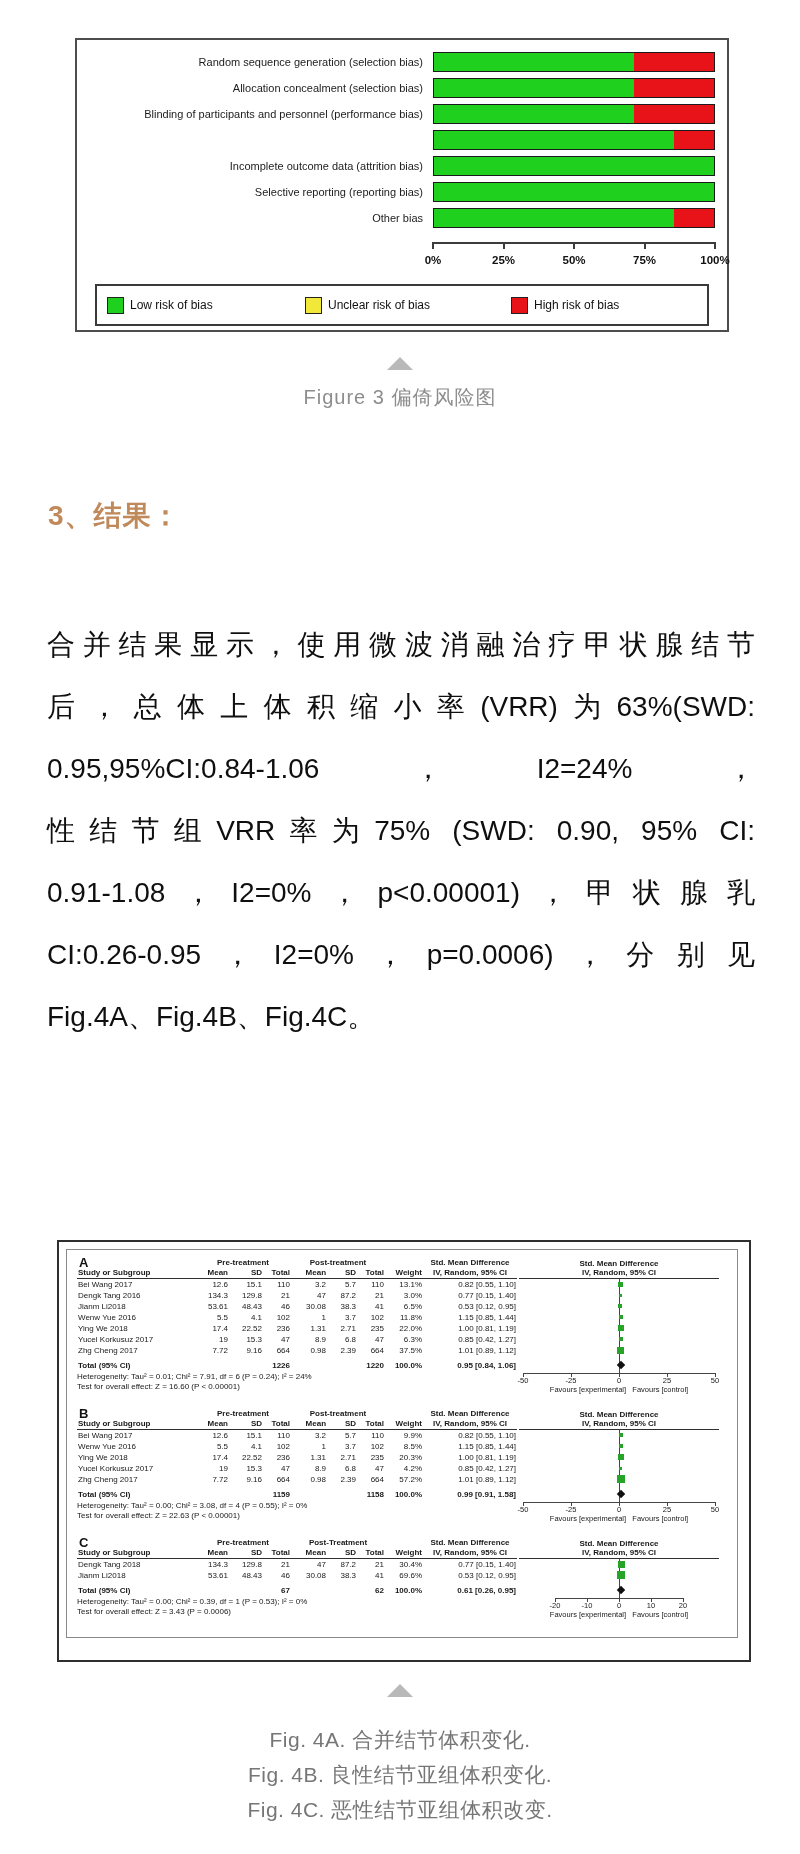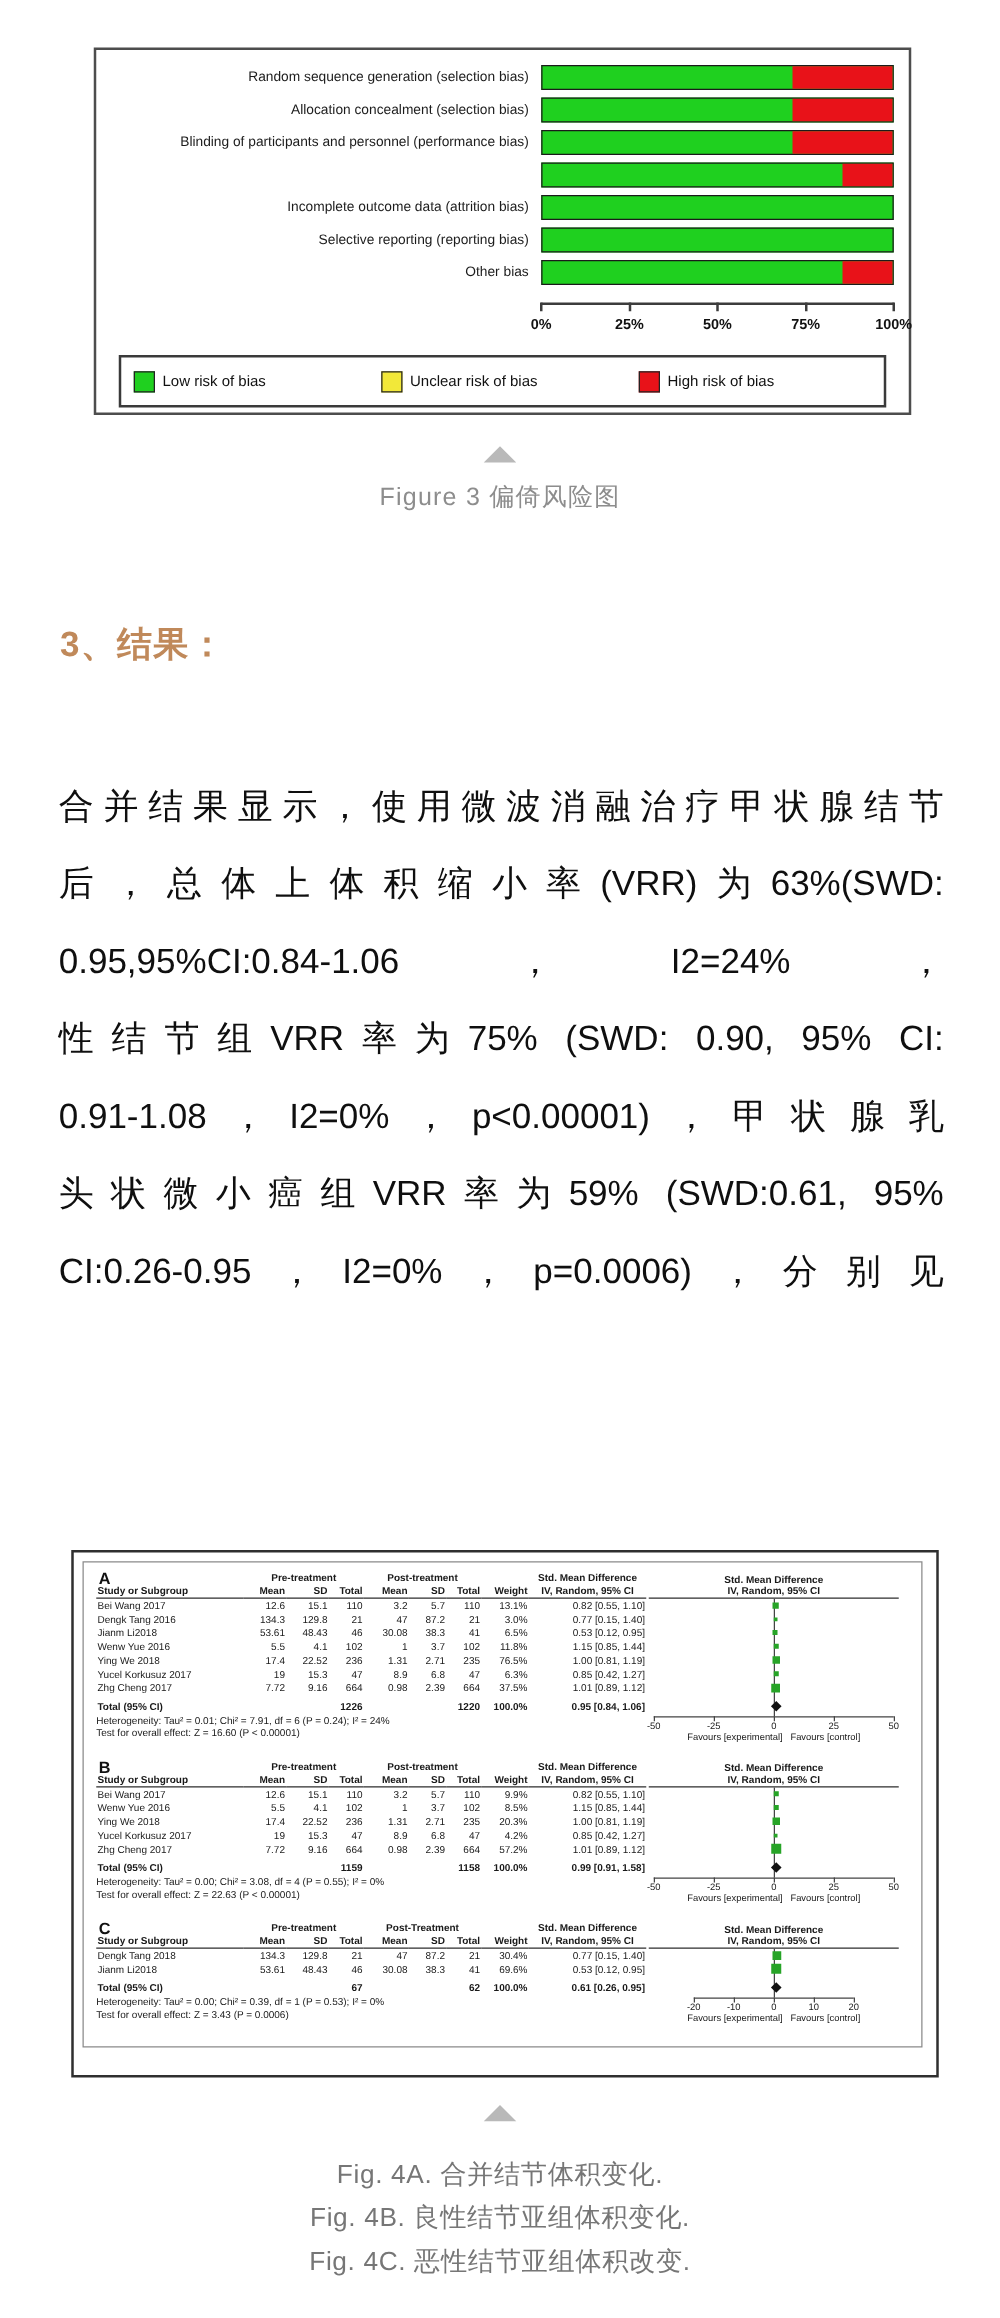--- a/index.html
+++ b/index.html
@@ -136,22 +136,22 @@
   <div class="fig3-caption">Figure 3 偏倚风险图</div>
 
   <div class="results-heading">3、结果：</div>
 
   <div class="para">
     <span class="pline j">合并结果显示，使用微波消融治疗甲状腺结节</span>
     <span class="pline j">后，总体上体积缩小率(VRR)为63%(SWD:</span>
     <span class="pline j">0.95,95%CI:0.84-1.06，I2=24%，</span>
     <span class="pline j">性结节组VRR率为75% (SWD: 0.90, 95% CI:</span>
     <span class="pline j">0.91-1.08，I2=0%，p&lt;0.00001)，甲状腺乳</span>
-    <span class="pline j">头状微小癌组VRR率为59% (SWD:0.61, 95%</span>
     <span class="pline j">CI:0.26-0.95，I2=0%，p=0.0006)，分别见</span>
+    <span class="pline">Fig.4A、Fig.4B、Fig.4C。</span>
   </div>
 
   <div class="forest-frame">
     <div class="forest-inner" id="forest-inner">
         <div class="fsec" style="height: 141px;">
           <div class="fsec-label">A</div>
           <table class="ftable">
             <colgroup>
               <col style="width:118px">
               <col style="width:34px">
@@ -227,21 +227,21 @@
                 <td class="r">1.15 [0.85, 1.44]</td>
               </tr>
               <tr class="frow">
                 <td class="l">Ying We 2018</td>
                 <td class="r">17.4</td>
                 <td class="r">22.52</td>
                 <td class="r">236</td>
                 <td class="r">1.31</td>
                 <td class="r">2.71</td>
                 <td class="r">235</td>
-                <td class="r">76.5%</td>
+                <td class="r">22.0%</td>
                 <td class="r">1.00 [0.81, 1.19]</td>
               </tr>
               <tr class="frow">
                 <td class="l">Yucel Korkusuz 2017</td>
                 <td class="r">19</td>
                 <td class="r">15.3</td>
                 <td class="r">47</td>
                 <td class="r">8.9</td>
                 <td class="r">6.8</td>
                 <td class="r">47</td>

